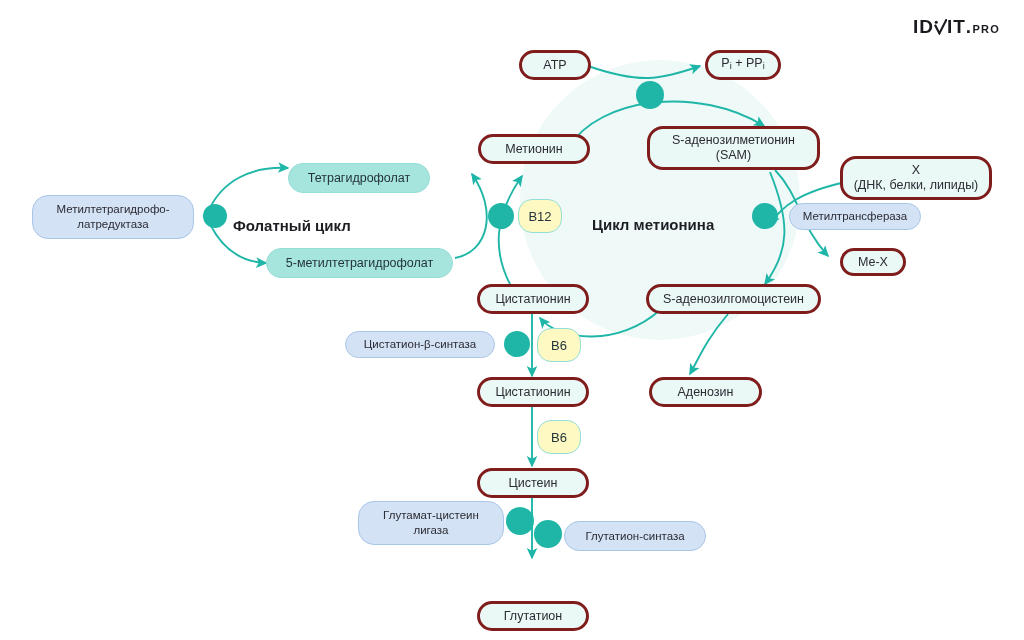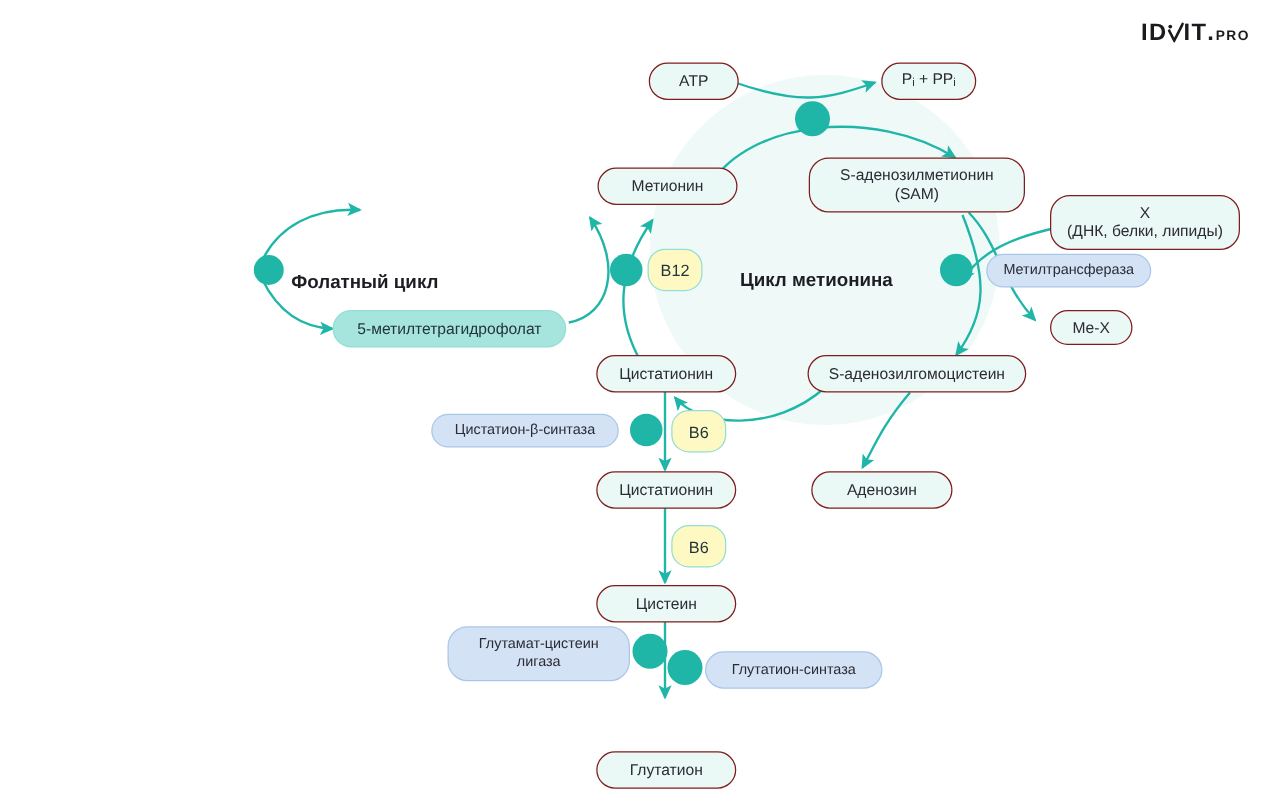--- a/index.html
+++ b/index.html
@@ -72,21 +72,21 @@
     justify-content: center;
     text-align: center;
     border-radius: 16px;
     font-size: 12.5px;
     line-height: 15px;
     padding: 4px 10px;
     white-space: pre-line;
   }
   .node.metab {
     background: #eaf8f6;
-    border: 1px solid #7f1d1d;
+    border: 3px solid #7f1d1d;
     color: #2b2b33;
   }
   .node.teal {
     background: #a6e5dd;
     border: 1px solid #93ded5;
     color: #23343a;
   }
   .node.enzyme {
     background: #d3e2f4;
     border: 1px solid #a9c6e9;
@@ -192,21 +192,24 @@
   <div class="node metab" style="left:705px; top:50px; width:76px; height:30px;"><span>P<sub>i</sub> + PP<sub>i</sub></span></div>
 
   <div class="node metab" style="left:478px; top:134px; width:112px; height:30px;">Метионин</div>
   <div class="node metab" style="left:647px; top:126px; width:173px; height:44px;">S-аденозилметионин
 (SAM)</div>
   <div class="node metab" style="left:840px; top:156px; width:152px; height:44px;">X
 (ДНК, белки, липиды)</div>
   <div class="node metab" style="left:840px; top:248px; width:66px; height:28px;">Me-X</div>
   <div class="node enzyme" style="left:789px; top:203px; width:132px; height:27px;">Метилтрансфераза</div>
 
+  <div class="node teal" style="left:288px; top:163px; width:142px; height:30px;">Тетрагидрофолат</div>
   <div class="node teal" style="left:266px; top:248px; width:187px; height:30px;">5-метилтетрагидрофолат</div>
+  <div class="node enzyme" style="left:32px; top:195px; width:162px; height:44px;">Метилтетрагидрофо-
+латредуктаза</div>
   <div class="node vit" style="left:518px; top:199px; width:44px; height:34px;">B12</div>
 
   <div class="node metab" style="left:477px; top:284px; width:112px; height:30px;">Цистатионин</div>
   <div class="node metab" style="left:646px; top:284px; width:175px; height:30px;">S-аденозилгомоцистеин</div>
   <div class="node metab" style="left:649px; top:377px; width:113px; height:30px;">Аденозин</div>
 
   <div class="node enzyme" style="left:345px; top:331px; width:150px; height:27px;">Цистатион-β-синтаза</div>
   <div class="node vit" style="left:537px; top:328px; width:44px; height:34px;">B6</div>
   <div class="node metab" style="left:477px; top:377px; width:112px; height:30px;">Цистатионин</div>
   <div class="node vit" style="left:537px; top:420px; width:44px; height:34px;">B6</div>

